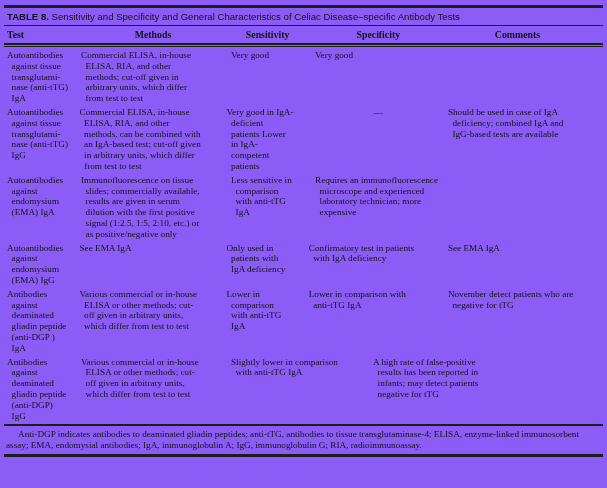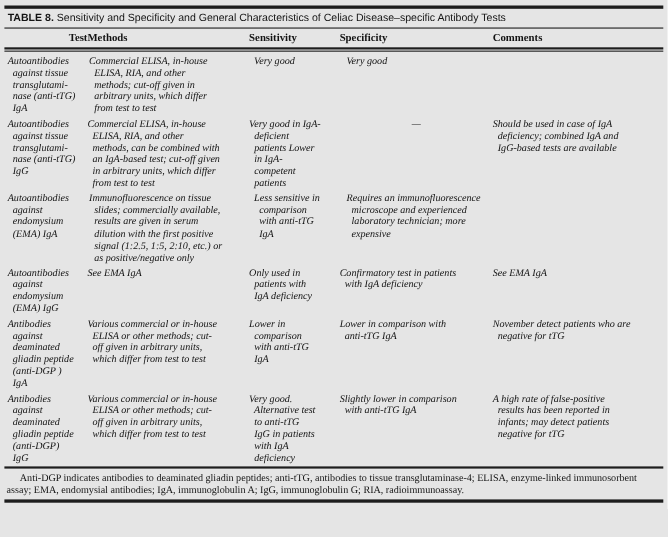--- a/index.html
+++ b/index.html
@@ -1,42 +1,42 @@
 <!DOCTYPE html>
 <html><head>
 <meta charset="utf-8">
 <style>
   html,body{margin:0;padding:0;background:#fff;}
   .page{
-    width:607px;height:488px;background:#e5e5e5;color:#141414;
+    width:607px;height:488px;background:#8b5cf6;color:#141414;
     font-family:"Liberation Serif",serif;position:relative;
     box-sizing:border-box;padding:5px 20px 0 4px;overflow:hidden;
   }
   .rule{width:599px;}
   .rule.heavy{height:3px;background:#1d1d1d;}
   .rule.thin{height:1px;background:#1d1d1d;}
   .rule.double{height:4px;border-top:2px solid #1d1d1d;border-bottom:1px solid #1d1d1d;box-sizing:border-box;background:transparent;}
   .rule.mid{height:2px;background:#1d1d1d;}
 
   .caption{
     font-family:"Liberation Sans",sans-serif;
     font-size:9.6px;line-height:15px;padding:1px 0 1px 3px;
     white-space:nowrap;
   }
   .cap-label{font-weight:bold;}
 
   .header-row{
     display:flex;align-items:center;height:17px;padding-left:3px;
     font-weight:bold;font-size:9.8px;font-family:"Liberation Serif",serif;
   }
-  .hcell{text-align:left;}
-  .hcell.test{text-align:right;}
+  .hcell{text-align:center;}
+  .hcell.test{text-align:left;}
 
   .tbody{padding:3px 0 0 3px;}
-  .row{display:flex;margin-bottom:3px;font-style:italic;}
+  .row{display:flex;margin-bottom:3px;}
   .cell{
     white-space:pre;font-size:9.2px;line-height:10.8px;
     font-family:"Liberation Serif",serif;
   }
   .col-test{width:74px;}
   .col-methods{width:150px;}
   .col-sens{width:84px;}
   .col-spec{width:142px;}
   .col-comm{width:142px;}
   .cell.center{text-align:center;}
@@ -167,26 +167,20 @@
       <div class="cell col-test">Antibodies
   against
   deaminated
   gliadin peptide
   (anti-DGP)
   IgG</div>
       <div class="cell col-methods">Various commercial or in-house
   ELISA or other methods; cut-
   off given in arbitrary units,
   which differ from test to test</div>
-      <div class="cell col-sens">Very good.
-  Alternative test
-  to anti-tTG
-  IgG in patients
-  with IgA
-  deficiency</div>
       <div class="cell col-spec">Slightly lower in comparison
   with anti-tTG IgA</div>
       <div class="cell col-comm">A high rate of false-positive
   results has been reported in
   infants; may detect patients
   negative for tTG</div>
     </div>
 
   </div>
 

